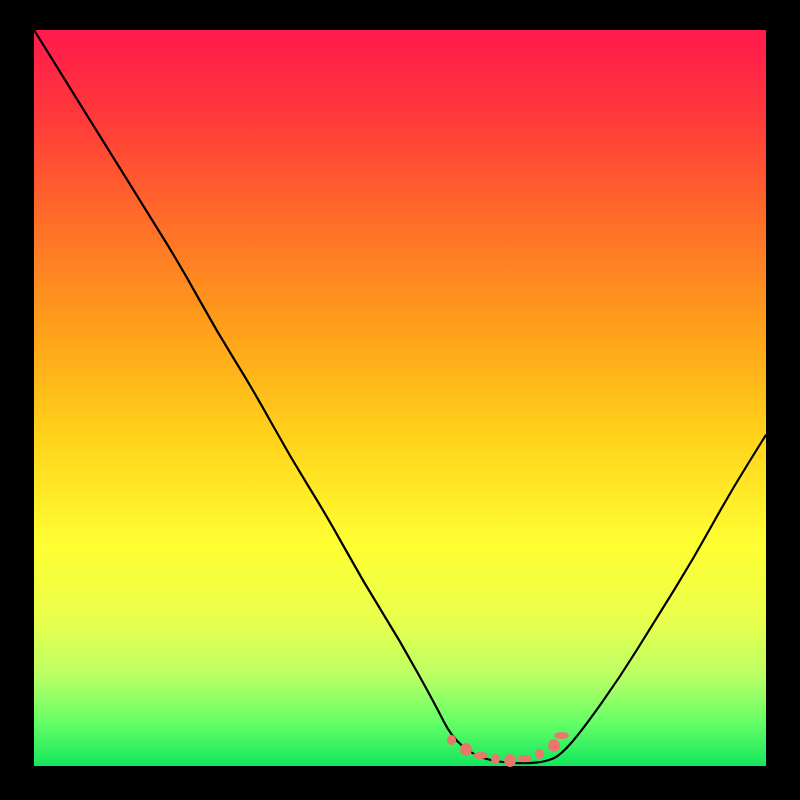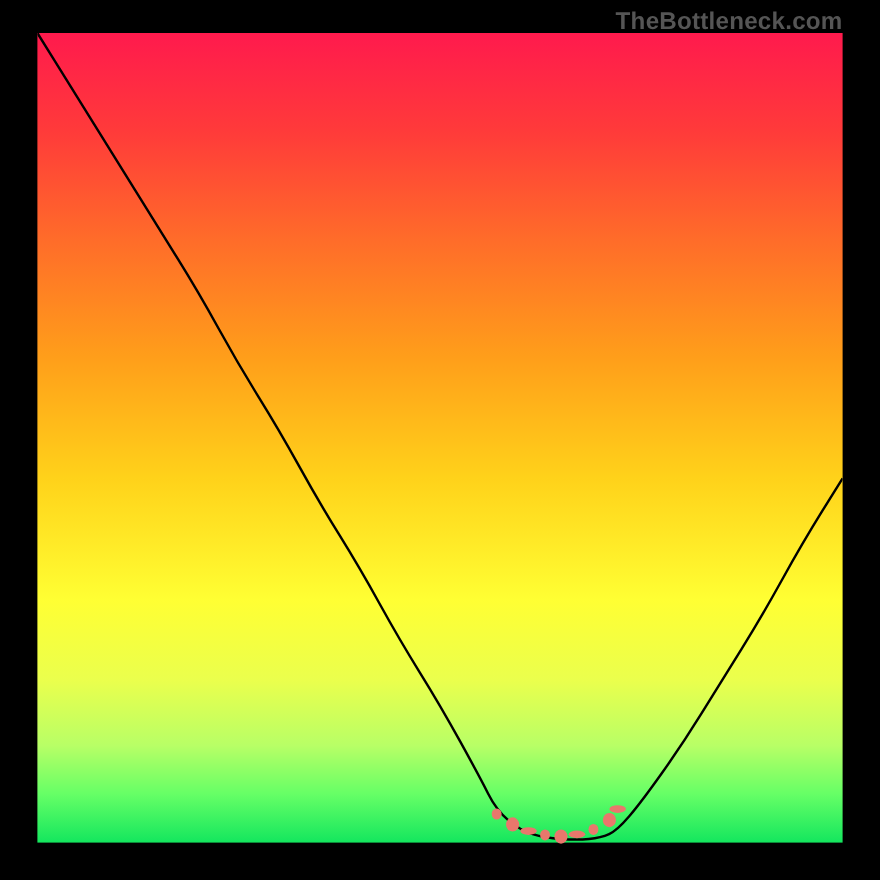--- a/index.html
+++ b/index.html
@@ -62,21 +62,20 @@
     position: absolute;
     background: #e9776c;
     border-radius: 50%;
   }
 </style>
 </head>
 <body>
 
 <div class="chart-container">
 
-  <div class="watermark">TheBottleneck.com</div>
 
   <div class="plot-area">
 
     <svg class="curve" viewBox="0 0 732 736" preserveAspectRatio="none">
       <path id="main-curve" class="curve-path" d="M 0 0 Q 0 0 18.3 29.439999999999998 Q 36.6 58.879999999999995 54.900000000000006 88.32 Q 73.2 117.75999999999999 91.5 147.2 Q 109.8 176.64 128.1 206.07999999999998 Q 146.4 235.51999999999998 164.7 268.64 Q 183 301.76000000000005 201.3 331.20000000000005 Q 219.6 360.64 237.89999999999998 393.76 Q 256.2 426.88 274.5 456.32 Q 292.8 485.76 311.1 518.88 Q 329.40000000000003 552 347.70000000000005 581.44 Q 366 610.88 384.3 644 Q 402.6 677.12 409.91999999999996 691.8399999999999 Q 417.23999999999995 706.56 428.21999999999997 715.76 Q 439.2 724.96 450.18 728.2719999999999 Q 461.16 731.584 475.80000000000007 732.688 Q 490.44000000000005 733.792 501.42 732.688 Q 512.4 731.584 519.72 728.2719999999999 Q 527.04 724.96 538.02 712.08 Q 549 699.2 567.3 673.44 Q 585.6 647.6800000000001 603.9 618.24 Q 622.1999999999999 588.8 640.5 559.3599999999999 Q 658.8000000000001 529.92 677.1 496.79999999999995 Q 695.4 463.68 713.7 434.24 T 732 404.8"></path>
     </svg>
 
     <div id="noise-layer">
         <div class="noise" style="width: 9px; height: 10px; left: 412.74px; top: 705.24px;"></div>
         <div class="noise" style="width: 12px; height: 13px; left: 425.88px; top: 713.308px;"></div>

